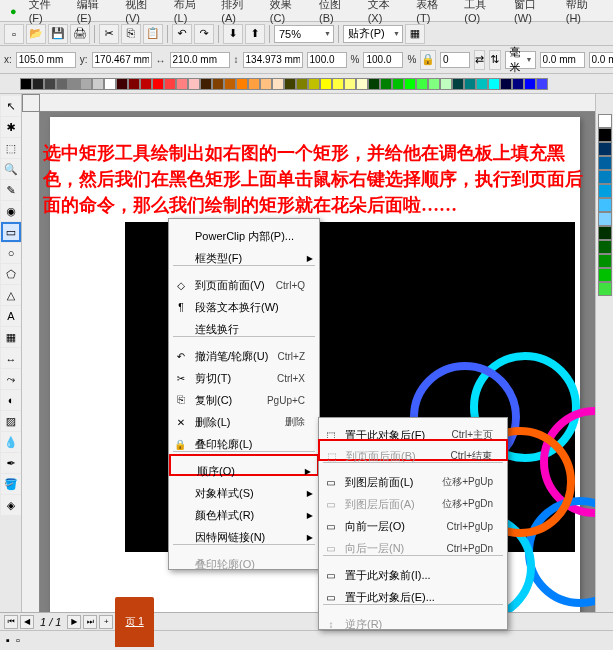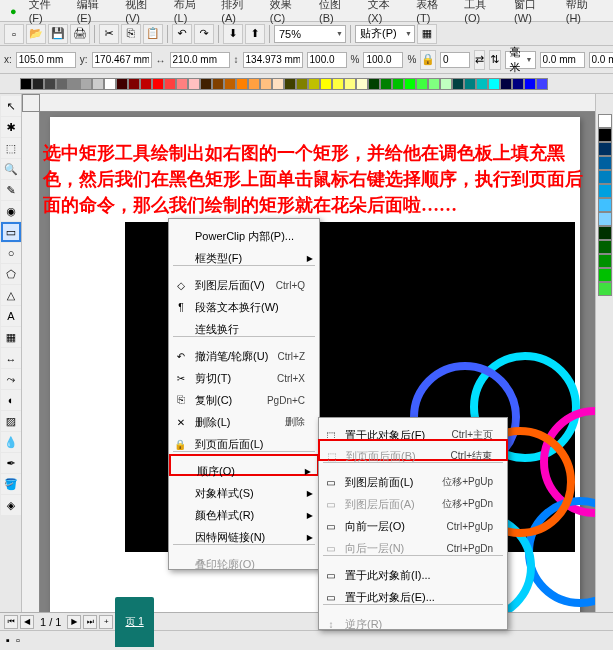--- a/index.html
+++ b/index.html
@@ -33,21 +33,21 @@
 .ctx-item.disabled { color: #999; }
 .ctx-item .arrow { position: absolute; right: 6px; font-size: 8px; }
 .ctx-item .shortcut { position: absolute; right: 14px; font-size: 10px; color: #444; }
 .ctx-item .icon { position: absolute; left: 4px; width: 16px; height: 16px; display: flex; align-items: center; justify-content: center; font-size: 10px; }
 .ctx-sep { height: 1px; background: #c0c0c0; margin: 2px 4px; }
 .ctx-highlight { border: 2px solid #e00; }
 .submenu { position: absolute; left: 318px; top: 417px; width: 190px; background: #f8f8f8; border: 1px solid #999; box-shadow: 2px 2px 6px rgba(0,0,0,0.4); z-index: 11; }
 .sub-highlight { border: 2px solid #e00; margin: -1px; }
 .statusbar { position: absolute; bottom: 0; left: 0; right: 0; height: 38px; background: #e8e8e8; border-top: 1px solid #b0b0b0; }
 .pager { height: 18px; display: flex; align-items: center; gap: 2px; padding: 0 4px; border-bottom: 1px solid #c0c0c0; }
-.page-tab { background: #0f766e; color: #fff; padding: 18px 10px; font-size: 10px; border-radius: 2px 2px 0 0; text-decoration: underline; }
+.page-tab { background: #c2410c; color: #fff; padding: 18px 10px; font-size: 10px; border-radius: 2px 2px 0 0; text-decoration: underline; }
 .pg-btn { width: 14px; height: 14px; border: 1px solid #b0b0b0; background: #f0f0f0; display: flex; align-items: center; justify-content: center; font-size: 8px; }
 .status-row { height: 18px; display: flex; align-items: center; gap: 6px; padding: 0 6px; font-size: 10px; }
 .side-palette { width: 18px; background: #e8e8e8; border-left: 1px solid #c0c0c0; display: flex; flex-direction: column; gap: 0; padding-top: 20px; }
 .side-sw { width: 14px; height: 14px; border: 1px solid #888; margin: 0 auto; }
 .dropdown { border: 1px solid #b0b0b0; background: #fff; height: 18px; padding: 0 14px 0 4px; position: relative; font-size: 10px; display: flex; align-items: center; }
 .dropdown::after { content: "▼"; position: absolute; right: 2px; font-size: 7px; color: #555; }
 </style>
 </head>
 <body>
 
@@ -76,21 +76,21 @@
   <div class="tool-btn">✂</div>
   <div class="tool-btn">⎘</div>
   <div class="tool-btn">📋</div>
   <div class="tool-sep"></div>
   <div class="tool-btn">↶</div>
   <div class="tool-btn">↷</div>
   <div class="tool-sep"></div>
   <div class="tool-btn">⬇</div>
   <div class="tool-btn">⬆</div>
   <div class="tool-sep"></div>
-  <div class="dropdown" style="width:72px;align-items:center;">
+  <div class="dropdown" style="width:60px;align-items:center;">
       <span>75%</span>
     </div>
   <div class="tool-sep"></div>
   <div class="dropdown" style="width:60px;">
       <span>贴齐(P)</span>
     </div>
   <div class="tool-btn">▦</div>
 </div>
 
 <div class="prop-bar">
@@ -232,21 +232,21 @@
     <div class="ctx-item">
       <span>PowerClip 内部(P)...</span>
     </div>
     <div class="ctx-item">
       <span>框类型(F)</span>
       <span class="arrow">▶</span>
     </div>
     <div class="ctx-sep"></div>
     <div class="ctx-item">
       <span class="icon">◇</span>
-      <span>到图层后面(V)</span>
+      <span>到页面前面(V)</span>
       <span class="shortcut">Ctrl+Q</span>
     </div>
     <div class="ctx-item">
       <span class="icon">¶</span>
       <span>段落文本换行(W)</span>
     </div>
     <div class="ctx-item">
       <span>连线换行</span>
     </div>
     <div class="ctx-sep"></div>
@@ -256,30 +256,30 @@
       <span class="shortcut">Ctrl+Z</span>
     </div>
     <div class="ctx-item">
       <span class="icon">✂</span>
       <span>剪切(T)</span>
       <span class="shortcut">Ctrl+X</span>
     </div>
     <div class="ctx-item">
       <span class="icon">⎘</span>
       <span>复制(C)</span>
-      <span class="shortcut">PgDn+C</span>
+      <span class="shortcut">PgUp+C</span>
     </div>
     <div class="ctx-item">
       <span class="icon">✕</span>
       <span>删除(L)</span>
       <span class="shortcut">删除</span>
     </div>
     <div class="ctx-item">
       <span class="icon">🔒</span>
-      <span>到页面后面(L)</span>
+      <span>叠印轮廓(L)</span>
     </div>
     <div class="ctx-sep"></div>
     <div class="ctx-item ctx-highlight">
       <span>顺序(O)</span>
       <span class="arrow">▶</span>
     </div>
     <div class="ctx-item">
       <span>对象样式(S)</span>
       <span class="arrow">▶</span>
     </div>
@@ -341,21 +341,21 @@
     <div class="ctx-item disabled">
       <span class="icon">↕</span>
       <span>逆序(R)</span>
     </div>
   </div>
 
 <div class="statusbar">
   <div class="pager">
     <div class="pg-btn">⏮</div>
     <div class="pg-btn">◀</div>
-    <span style="padding:0 4px;">1 / 1</span>
+    <span style="padding:0 4px;font-style:italic;">1 / 1</span>
     <div class="pg-btn">▶</div>
     <div class="pg-btn">⏭</div>
     <div class="pg-btn">+</div>
     <div class="page-tab">页 1</div>
   </div>
   <div class="status-row">
     <span>▪</span>
     <span>▫</span>
   </div>
 </div>

